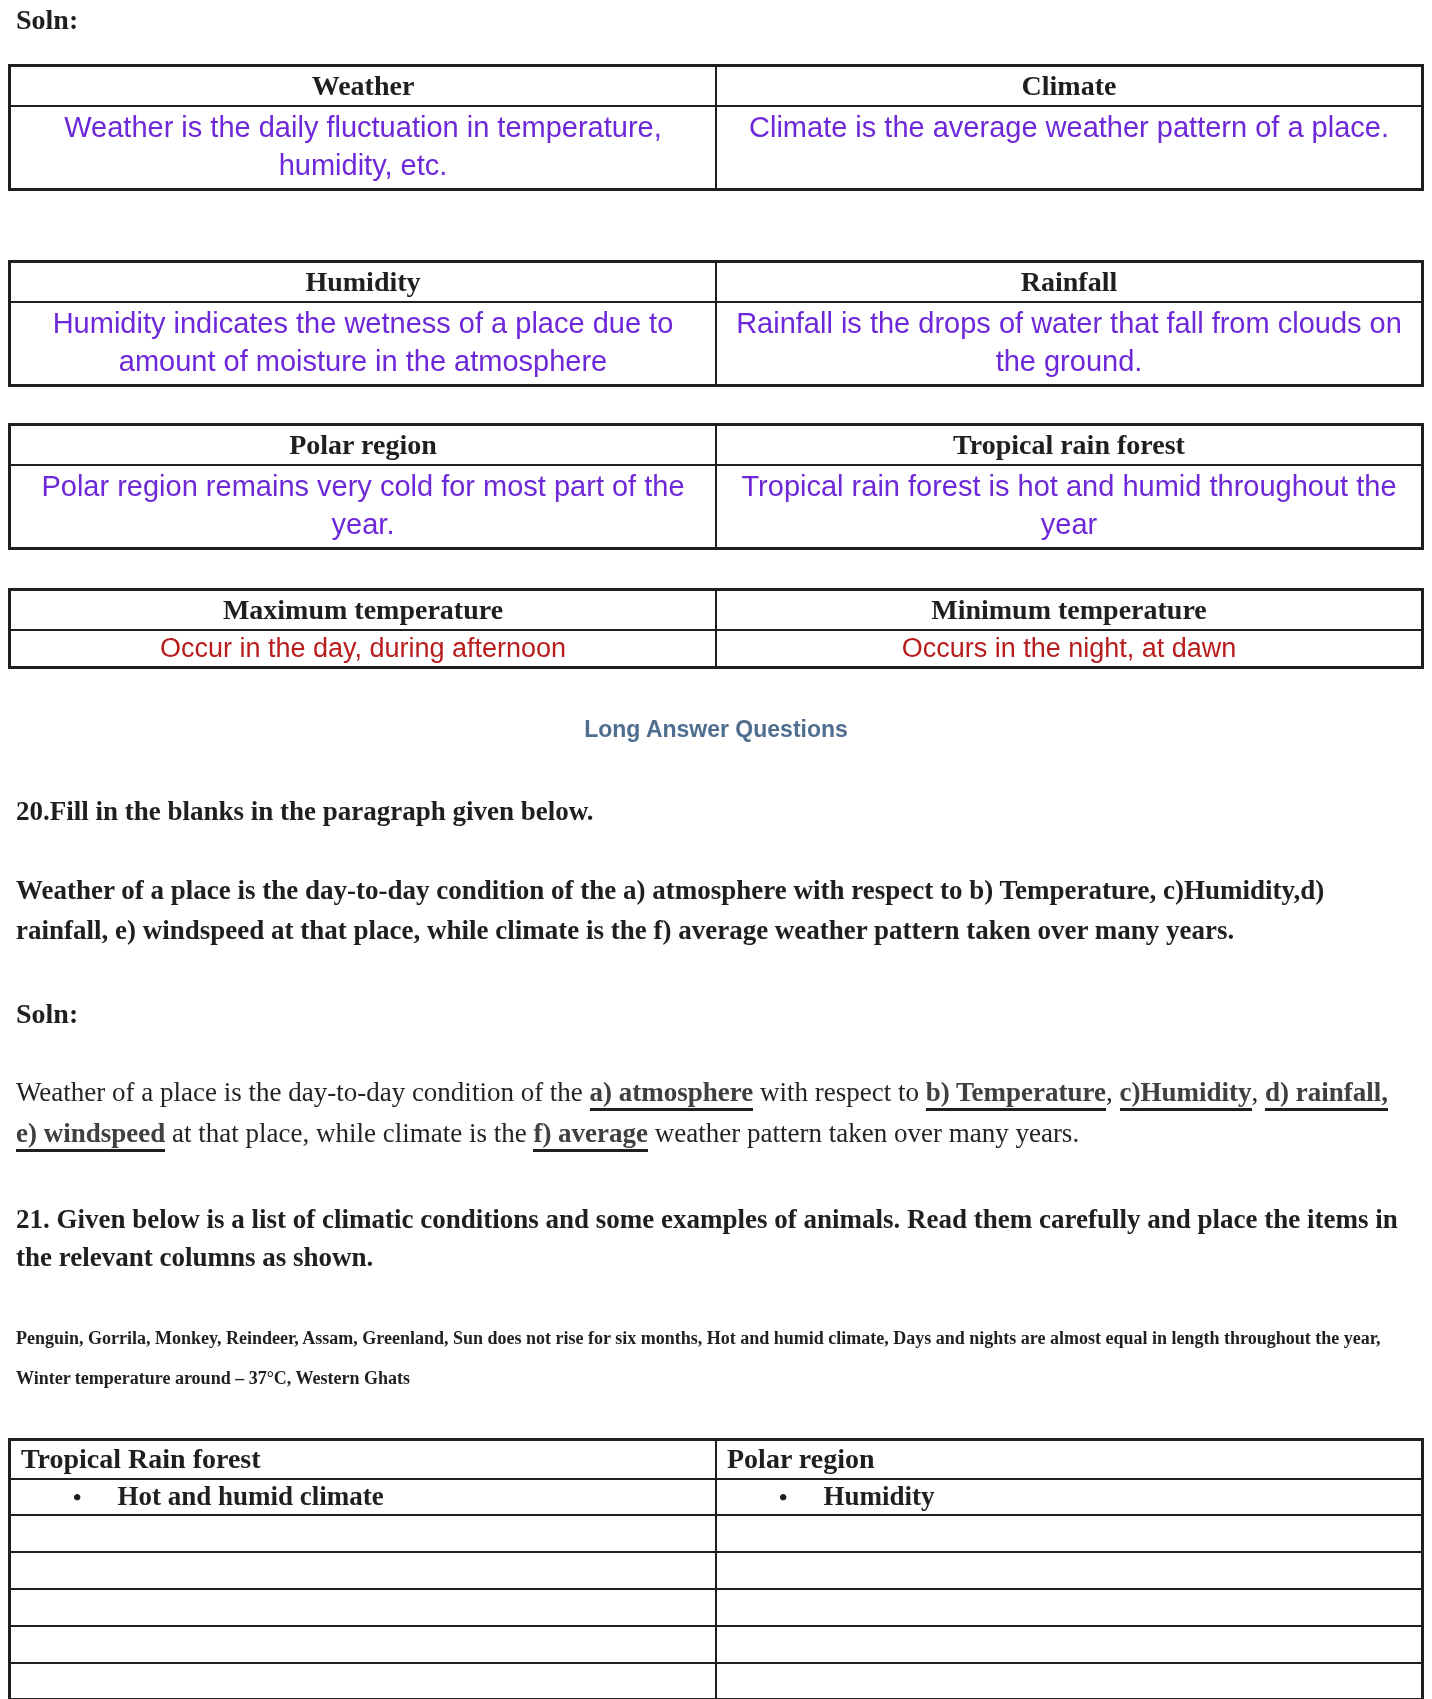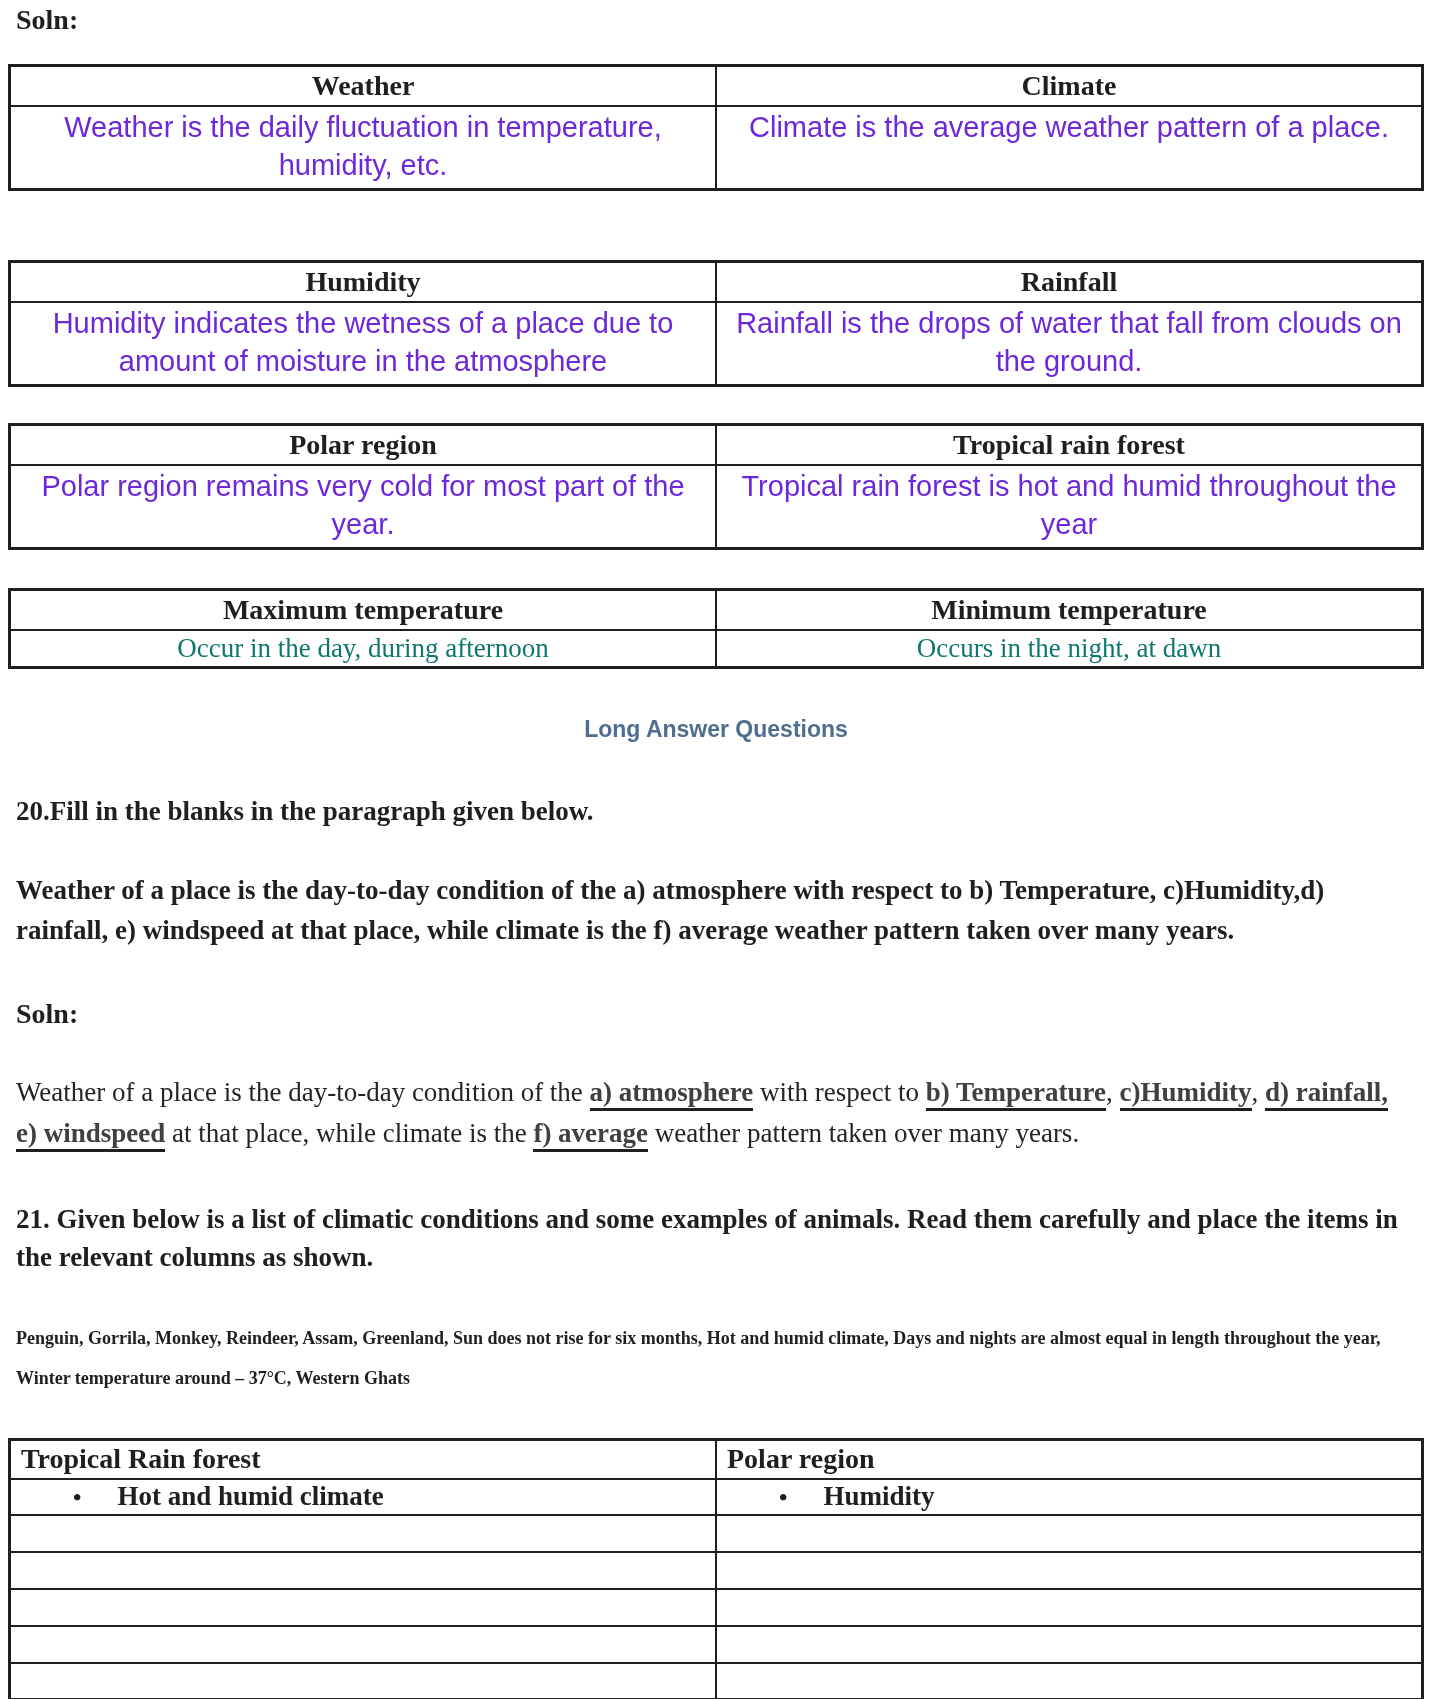--- a/index.html
+++ b/index.html
@@ -42,25 +42,25 @@
   }
   table.def-table td {
     font-family: "Liberation Sans", sans-serif;
     font-size: 29px;
     line-height: 38px;
     color: #6d28d9;
     padding: 1px 10px 4px 10px;
     font-weight: normal;
   }
   table.def-table.serif-body td {
-    font-family: Liberation Serif, serif;
+    font-family: Liberation Sans, sans-serif;
     font-size: 27px;
     line-height: 32px;
     padding: 1px 10px 2px 10px;
-    color: #0f766e;
+    color: #b91c1c;
   }
   .t1 { margin-top: 28px; }
   .t2 { margin-top: 69px; }
   .t3 { margin-top: 36px; }
   .t4 { margin-top: 38px; }
 
   
   .section-heading {
     margin-top: 44px;
     text-align: center;

